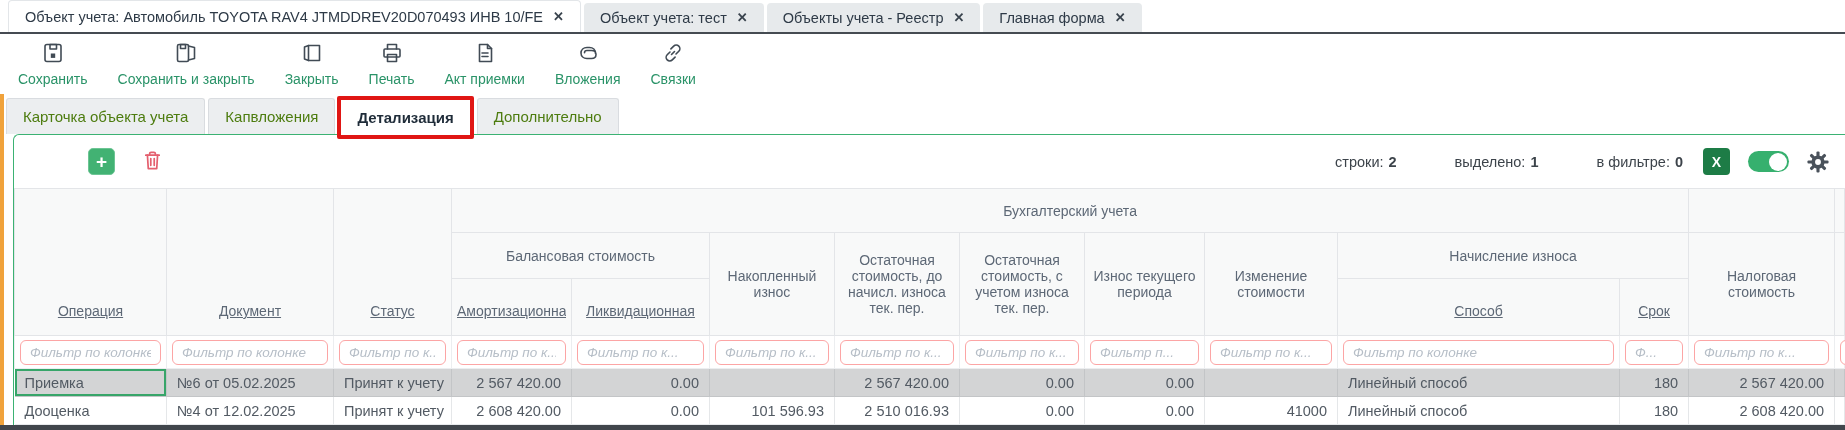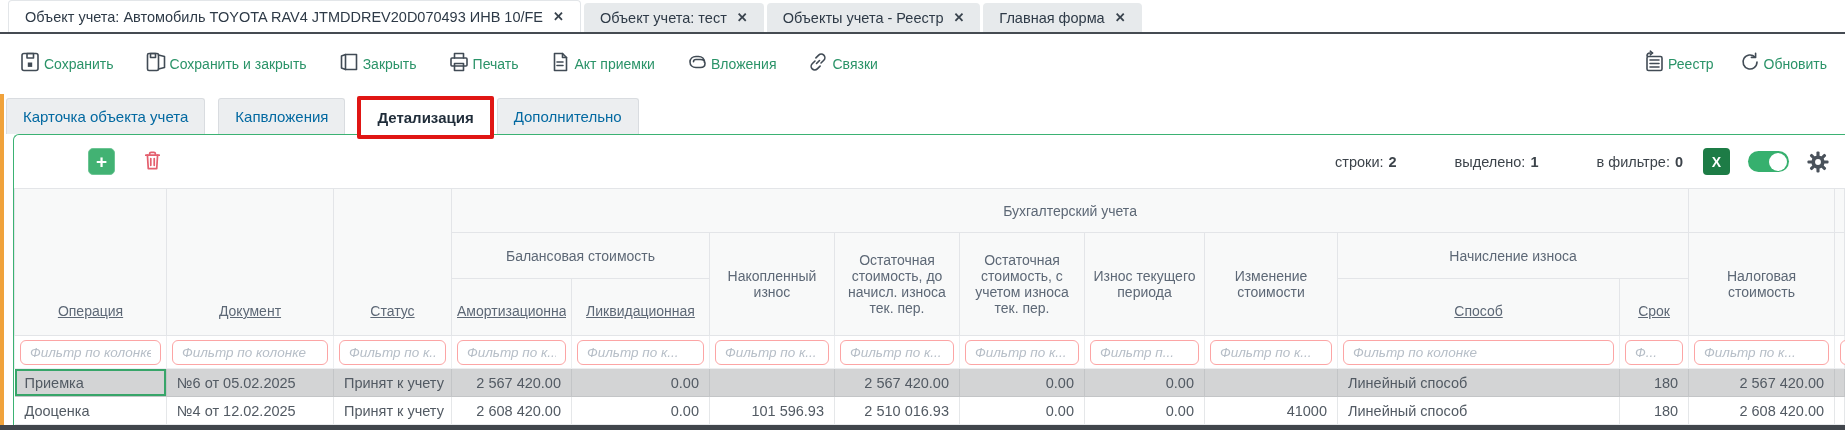--- a/index.html
+++ b/index.html
@@ -9,31 +9,31 @@
   
   .tabbar{height:34px;display:flex;align-items:stretch;padding-left:8px;box-sizing:border-box;
           border-bottom:2px solid #454b52;background:#fff;}
   .doc-tab{display:flex;align-items:center;gap:10px;padding:0 16px;font-size:14.5px;color:#2e3a47;
            background:#e7eaec;border-radius:4px 4px 0 0;margin:3px 3px 0 0;cursor:default;white-space:nowrap;}
   .doc-tab.active{background:#fff;border:1px solid #e3e6e9;border-bottom:none;margin-top:0;}
   .tab-x{font-size:13px;font-weight:bold;color:#39434d;}
 
   
   .toolbar{height:60px;display:flex;align-items:center;padding:0 14px 0 18px;box-sizing:border-box;background:#fff;}
-  .tbtn{display:flex;flex-direction:row;align-items:center;gap:2px;margin-right:30px;cursor:pointer;}
+  .tbtn{display:flex;flex-direction:column;align-items:center;gap:2px;margin-right:30px;cursor:pointer;}
   .tbtn .lbl{font-size:14px;color:#2a9368;white-space:nowrap;}
   .tb-right{margin-left:auto;display:flex;}
   .tb-right .tbtn{margin-right:24px;}
   .tb-right .tbtn:last-child{margin-right:4px;}
   svg.tbico{width:24px;height:24px;stroke:#414b55;fill:none;stroke-width:1.6;stroke-linecap:round;stroke-linejoin:round;}
 
   
   .subtabs{height:40px;display:flex;align-items:flex-end;padding-left:6px;box-sizing:border-box;background:#fff;}
   .subtab{padding:9px 16px;background:#eceef0;border:1px solid #d9dce0;border-bottom:none;
-          border-radius:3px 3px 0 0;font-size:15px;color:#0369a1;margin-right:13px;white-space:nowrap;cursor:pointer;}
+          border-radius:3px 3px 0 0;font-size:15px;color:#4d7c0f;margin-right:3px;white-space:nowrap;cursor:pointer;}
   .anno-box{border:4px solid #e01614;border-radius:2px;margin:0 3px -5px -1px;position:relative;z-index:5;background:#fff;}
   .subtab.active{background:#fff;border:none;font-weight:bold;color:#1f2c39;margin:0;}
 
   
   .orange-strip{position:absolute;left:0;top:94px;bottom:0;width:4px;background:#f0a23b;}
   .bottombar{position:absolute;left:0;bottom:0;width:100%;height:5px;background:#41464c;z-index:9;}
 
   
   .panel{position:absolute;left:13px;top:134px;width:1832px;height:291px;box-sizing:border-box;
          border:1px solid #3bb273;border-right:none;border-bottom:none;border-radius:6px 0 0 0;background:#fff;overflow:hidden;}
@@ -141,38 +141,20 @@
           </svg></span>
       <span class="lbl">Вложения</span>
     </div>
     <div class="tbtn">
       <span><svg class="tbico" viewBox="0 0 24 24">
             <path d="M13.5 10.5 l-3 3"></path>
             <path d="M15 13 l2.8 -2.8 a3.6 3.6 0 0 0 -5.1 -5.1 L9.9 7.9"></path>
             <path d="M9 11 l-2.8 2.8 a3.6 3.6 0 0 0 5.1 5.1 l2.8 -2.8"></path>
           </svg></span>
       <span class="lbl">Связки</span>
-    </div>
-    <div class="tb-right">
-      <div class="tbtn">
-        <span><svg class="tbico" viewBox="0 0 24 24">
-              <rect x="5" y="6.5" width="15" height="14" rx="1.5"></rect>
-              <path d="M8 10 h9 M8 13.5 h9 M8 17 h9"></path>
-              <path d="M5 6 a3 3 0 0 1 3 -3 h2.5"></path>
-              <path d="M8.3 1.2 L10.5 3 L8.3 4.8"></path>
-            </svg></span>
-        <span class="lbl">Реестр</span>
-      </div>
-      <div class="tbtn">
-        <span><svg class="tbico" viewBox="0 0 24 24">
-              <path d="M19 12 a7 7 0 1 1 -2 -4.9"></path>
-              <path d="M17.6 3.2 v4.2 h-4.2"></path>
-            </svg></span>
-        <span class="lbl">Обновить</span>
-      </div>
     </div>
   </div>
 
   <div class="subtabs">
     <div class="subtab">Карточка объекта учета</div>
     <div class="subtab">Капвложения</div>
     <div class="anno-box">
       <div class="subtab active">Детализация</div>
     </div>
     <div class="subtab">Дополнительно</div>

